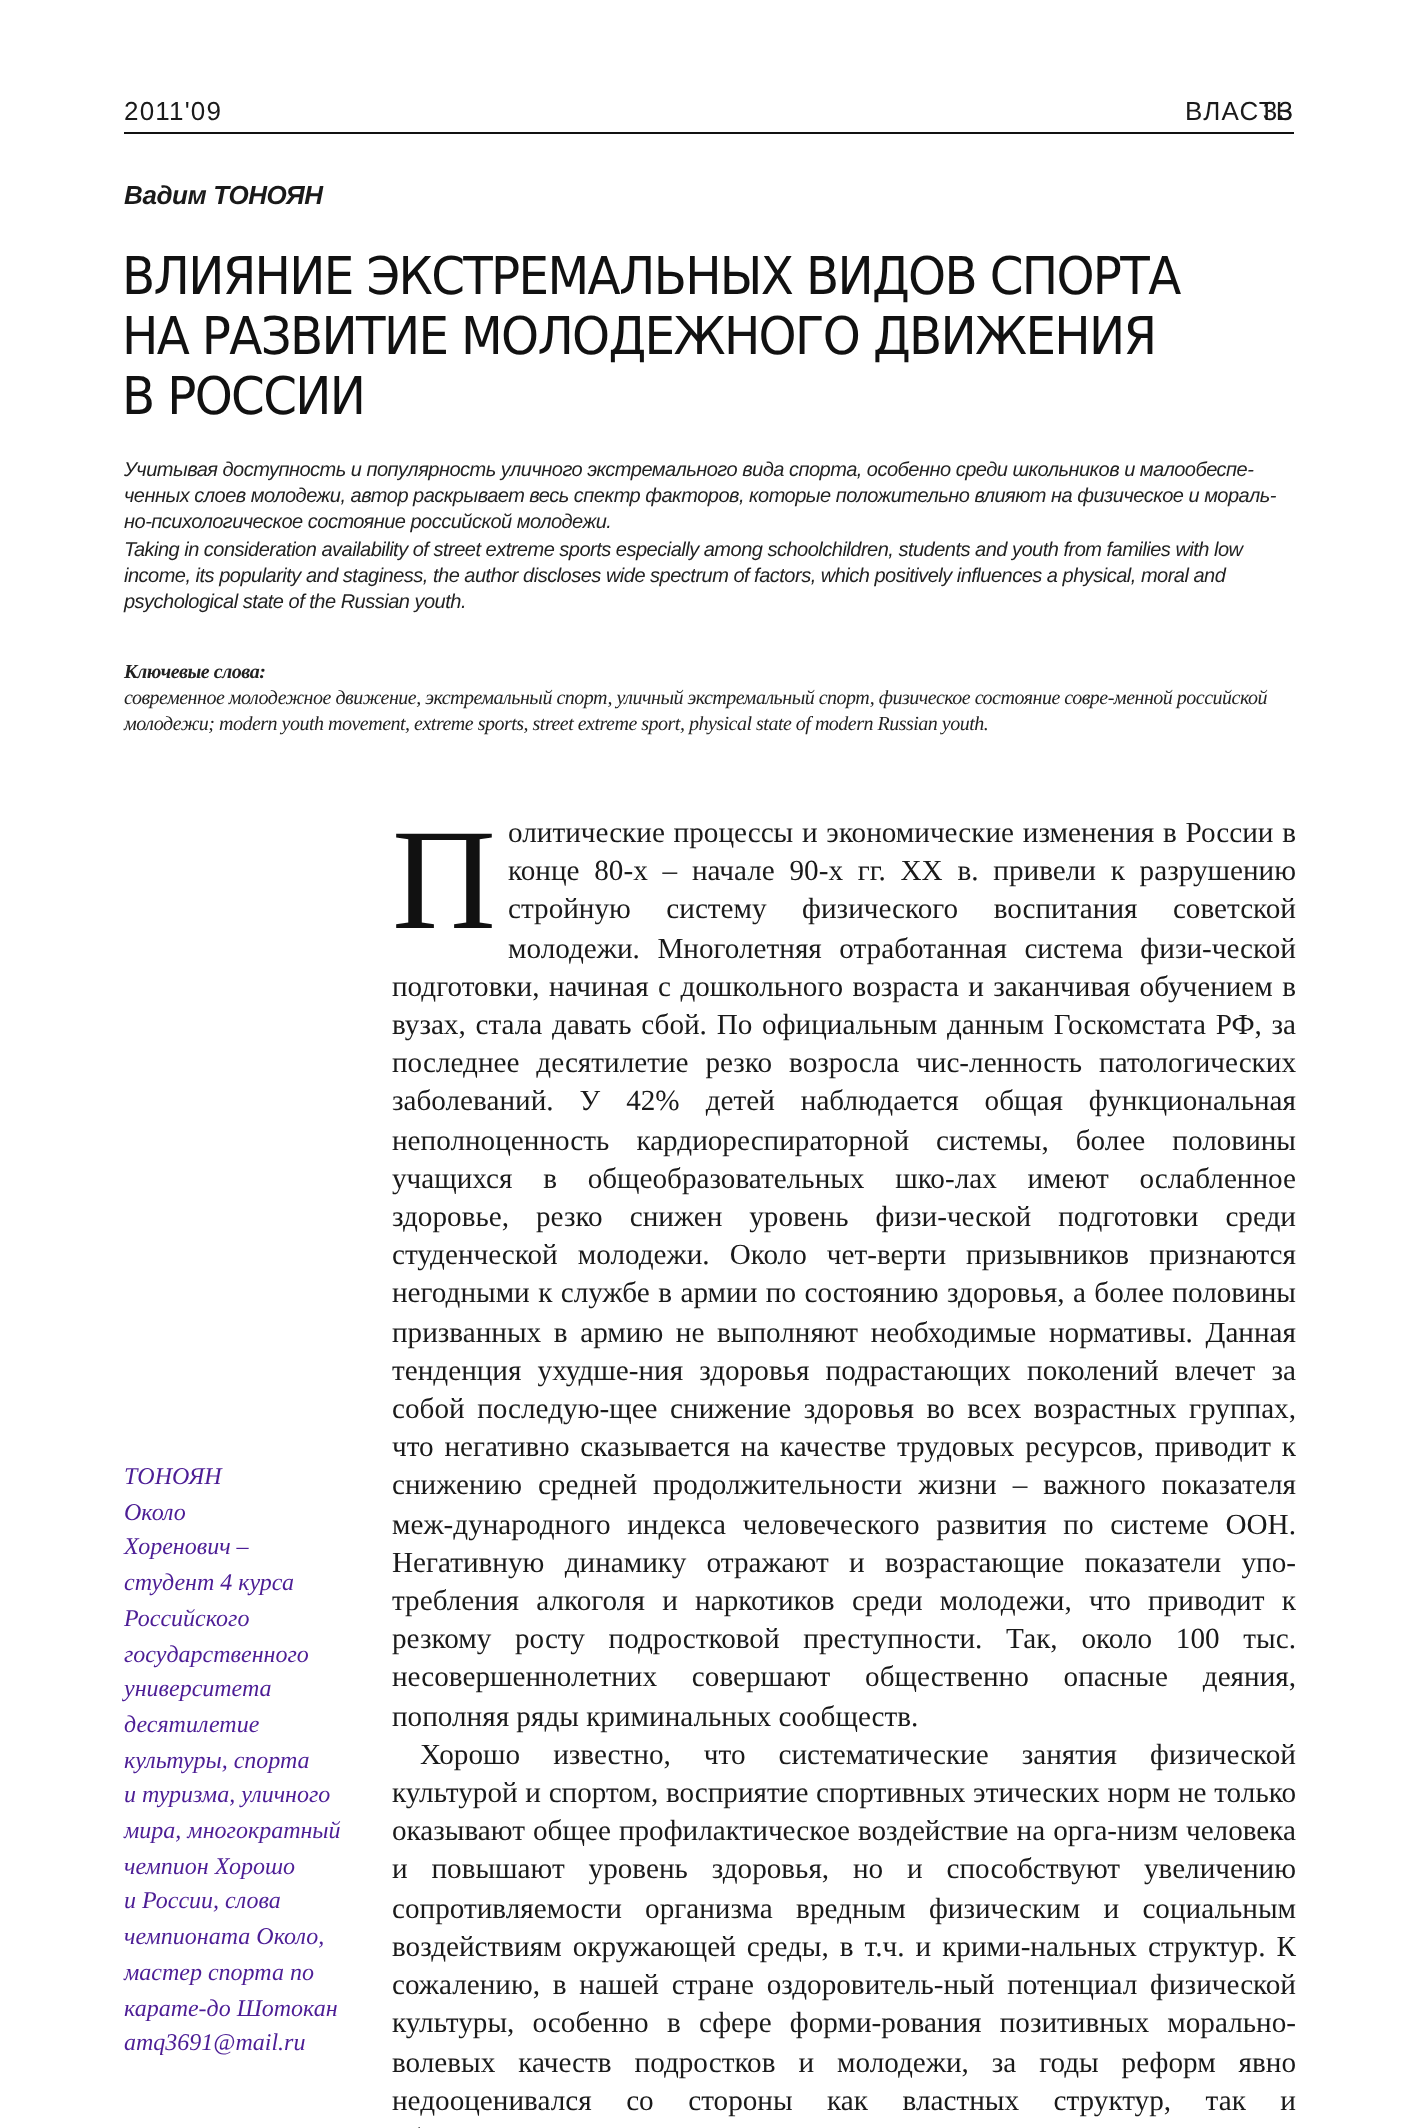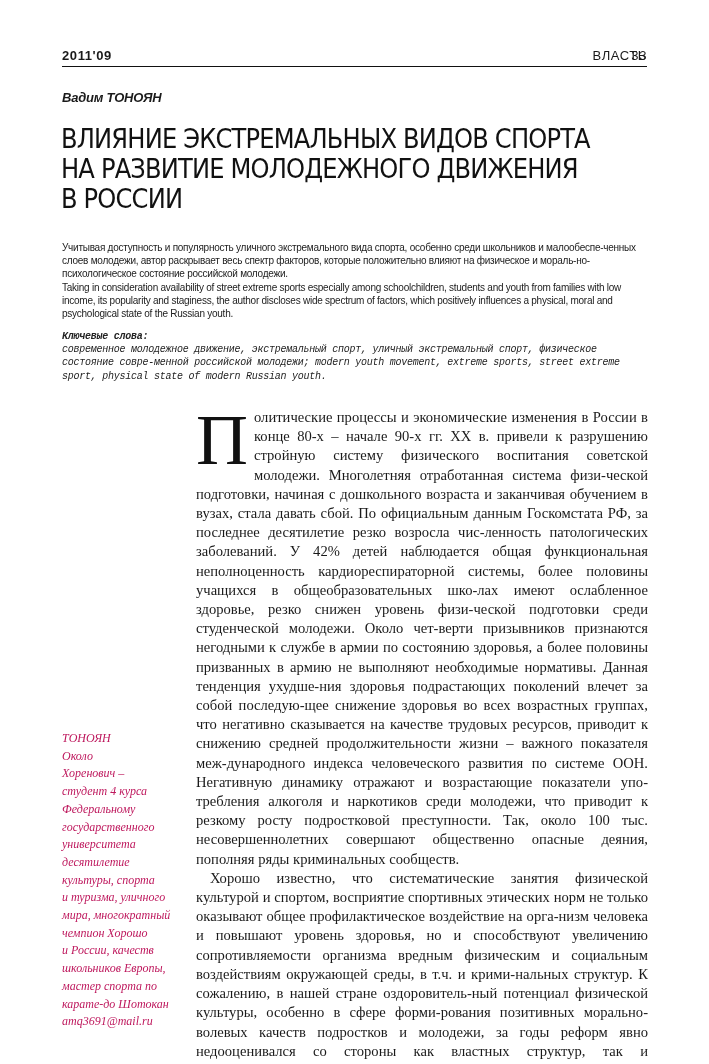--- a/index.html
+++ b/index.html
@@ -5,68 +5,68 @@
   html, body { margin: 0; padding: 0; background: #ffffff; }
   body { width: 709px; height: 1064px; position: relative; overflow: hidden; color: #1a1a1a; }
   .page { position: absolute; left: 0; top: 0; width: 709px; height: 1064px; }
 
   .running-header {
     position: absolute; left: 62px; top: 44px; width: 585px; height: 22px;
     border-bottom: 1.5px solid #111;
     font-family: "Liberation Sans", sans-serif; font-size: 13px; letter-spacing: 0.6px;
   }
   .running-header span { position: absolute; bottom: 3px; }
-  .rh-left { left: 0; font-weight: bold; }
+  .rh-left { left: 0; }
   .rh-center { left: 0; right: 0; text-align: right; }
   .rh-right { right: 0; margin-left: 44px; }
 
   .author-line {
     position: absolute; left: 62px; top: 90px;
     font-family: "Liberation Sans", sans-serif; font-style: italic; font-weight: bold;
     font-size: 13px; letter-spacing: -0.2px;
   }
 
   .title {
     position: absolute; left: 61px; top: 124px; width: 600px;
     font-family: "DejaVu Sans", sans-serif; font-size: 26px; line-height: 30px;
     letter-spacing: -0.9px; font-weight: normal; margin: 0; color: #111;
     transform: scaleX(0.93); transform-origin: left top;
   }
   .title div { white-space: nowrap; }
 
   .abstract {
     position: absolute; left: 62px; top: 229px; width: 588px;
-    font-family: "Liberation Sans", sans-serif; font-size: 10px;
-    line-height: 13.2px; letter-spacing: -0.25px; color: #222; margin-top: 12px;
+    font-family: "Liberation Sans", sans-serif; font-style: italic; font-size: 10px;
+    line-height: 13.2px; letter-spacing: -0.25px; color: #222;
   }
   .abstract p { margin: 0; }
 
   .keywords {
     position: absolute; left: 62px; top: 330px; width: 588px;
-    font-family: Liberation Mono, monospace; font-style: italic; font-size: 10px;
+    font-family: Liberation Serif, serif; font-style: italic; font-size: 10px;
     line-height: 13.2px; letter-spacing: -0.25px; color: #222;
   }
   .keywords .kw-label { font-weight: bold; display: block; }
 
   .body-text {
     position: absolute; left: 196px; top: 408px; width: 452px;
     font-family: "Liberation Serif", serif; font-size: 14.6px; line-height: 19.2px;
     text-align: justify; color: #1a1a1a; hyphens: manual;
   }
   .body-text p { margin: 0; }
   .body-text p.indent { text-indent: 14px; }
   .dropcap {
     float: left; font-family: "Liberation Serif", serif; font-size: 72px; line-height: 56px;
     margin: 4px 6px 0 0; color: #111; height: 58px;
   }
 
   .author-bio {
     position: absolute; left: 62px; top: 730px; width: 125px;
     font-family: "Liberation Serif", serif; font-style: italic; font-size: 12px;
-    line-height: 17.7px; color: #be185d;
+    line-height: 17.7px; color: #4c1d95;
   }
   .author-bio div { white-space: nowrap; }
 </style>
 </head>
 <body>
 
 <div class="page">
 
   <div class="running-header">
     <span class="rh-left">2011'09</span>
@@ -95,28 +95,28 @@
   <div class="body-text">
     <p><span class="dropcap">П</span><span>олитические процессы и экономические изменения в России в конце 80-х – начале 90-х гг. XX в. привели к разрушению стройную систему физического воспитания советской молодежи. Многолетняя отработанная система физи-ческой подготовки, начиная с дошкольного возраста и заканчивая обучением в вузах, стала давать сбой. По официальным данным Госкомстата РФ, за последнее десятилетие резко возросла чис-ленность патологических заболеваний. У 42% детей наблюдается общая функциональная неполноценность кардиореспираторной системы, более половины учащихся в общеобразовательных шко-лах имеют ослабленное здоровье, резко снижен уровень физи-ческой подготовки среди студенческой молодежи. Около чет-верти призывников признаются негодными к службе в армии по состоянию здоровья, а более половины призванных в армию не выполняют необходимые нормативы. Данная тенденция ухудше-ния здоровья подрастающих поколений влечет за собой последую-щее снижение здоровья во всех возрастных группах, что негативно сказывается на качестве трудовых ресурсов, приводит к снижению средней продолжительности жизни – важного показателя меж-дународного индекса человеческого развития по системе ООН. Негативную динамику отражают и возрастающие показатели упо-требления алкоголя и наркотиков среди молодежи, что приводит к резкому росту подростковой преступности. Так, около 100 тыс. несовершеннолетних совершают общественно опасные деяния, пополняя ряды криминальных сообществ.</span></p>
     <p class="indent">Хорошо известно, что систематические занятия физической культурой и спортом, восприятие спортивных этических норм не только оказывают общее профилактическое воздействие на орга-низм человека и повышают уровень здоровья, но и способствуют увеличению сопротивляемости организма вредным физическим и социальным воздействиям окружающей среды, в т.ч. и крими-нальных структур. К сожалению, в нашей стране оздоровитель-ный потенциал физической культуры, особенно в сфере форми-рования позитивных морально-волевых качеств подростков и молодежи, за годы реформ явно недооценивался со стороны как властных структур, так и общественности в целом. Недаром по-слание президента РФ Д.А. Медведева Федеральному Собранию в</p>
   </div>
 
   <div class="author-bio">
     <div>ТОНОЯН</div>
     <div>Около</div>
     <div>Хоренович –</div>
     <div>студент 4 курса</div>
-    <div>Федеральному</div>
+    <div>Российского</div>
     <div>государственного</div>
     <div>университета</div>
     <div>десятилетие</div>
     <div>культуры, спорта</div>
     <div>и туризма, уличного</div>
     <div>мира, многократный</div>
     <div>чемпион Хорошо</div>
-    <div>и России, качеств</div>
-    <div>школьников Европы,</div>
+    <div>и России, слова</div>
+    <div>чемпионата Около,</div>
     <div>мастер спорта по</div>
     <div>карате-до Шотокан</div>
     <div>amq3691@mail.ru</div>
   </div>
 
 </div>
 
 </body></html>

